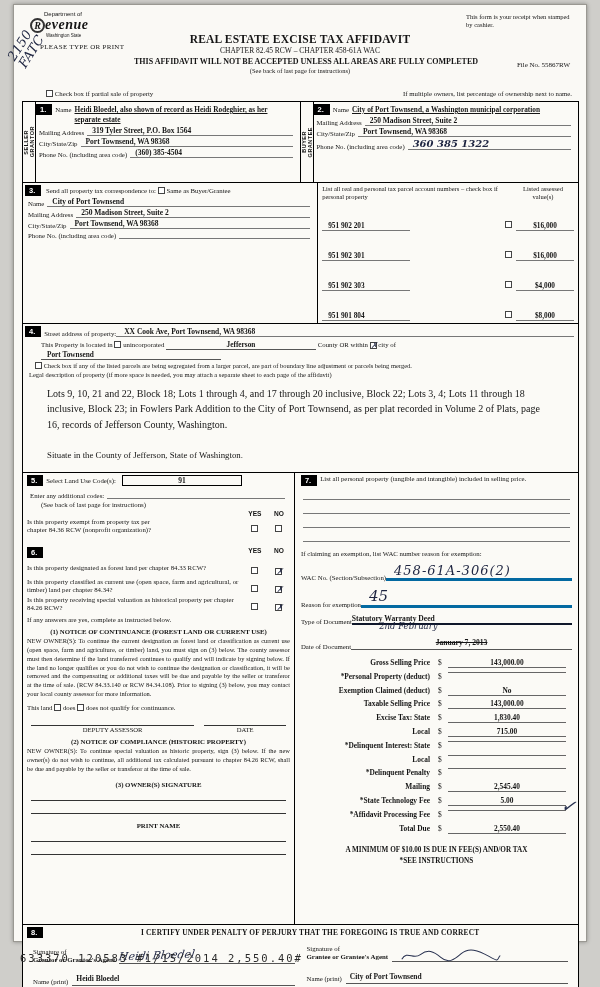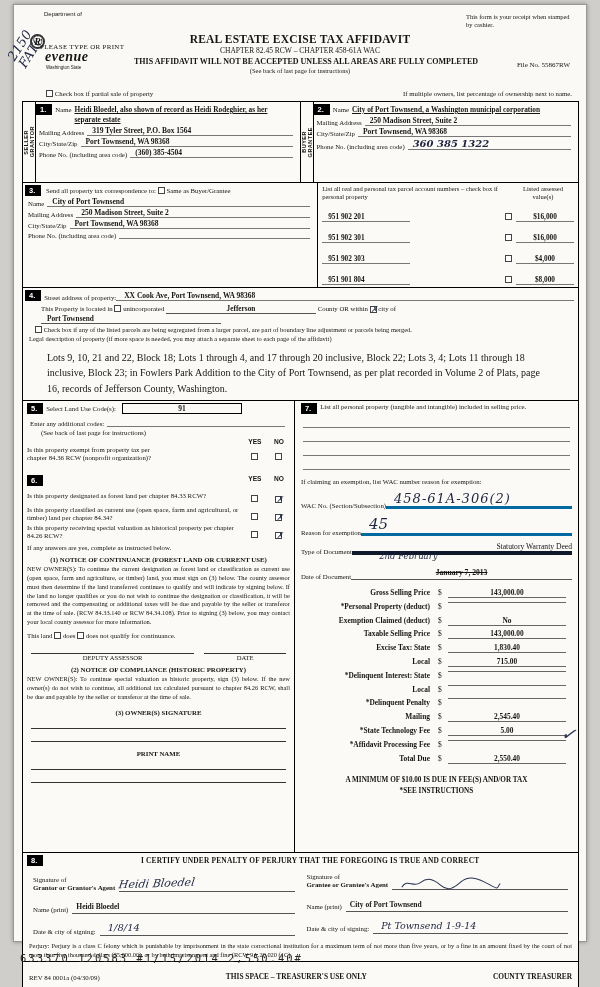--- a/index.html
+++ b/index.html
@@ -14,21 +14,21 @@
   .paper {
     position:absolute; left:13px; top:4px; width:574px; height:938px;
     background:#faf9f5; border:1px solid #9a9892; box-shadow:0 0 4px rgba(0,0,0,.35);
   }
   
   .hdr { position:relative; height:92px; }
   .logo { position:absolute; left:16px; top:6px; width:95px; }
   .logo .dept { font-size:6px; font-family:"Liberation Sans",sans-serif; margin-left:14px;}
   .logo-row { display:flex; align-items:center; }
   .logo-circle { width:15px; height:15px; border:2px solid #333; border-radius:50%; display:flex; align-items:center; justify-content:center; font-weight:bold; font-style:italic; font-size:10px; }
-  .logo .rev { font-style:italic; font-weight:bold; font-size:14px; letter-spacing:.5px;margin-top:32px; }
+  .logo .rev { font-style:italic; font-weight:bold; font-size:14px; letter-spacing:.5px; }
   .logo .wa { font-size:4.5px; font-family:"Liberation Sans",sans-serif; margin-left:16px; }
   .typeorprint { position:absolute; left:26px; top:38px; font-size:7px; letter-spacing:.3px; }
   .titleblk { position:absolute; left:120px; right:120px; top:28px; text-align:center; }
   .titleblk .t1 { font-size:11.5px; font-weight:bold; letter-spacing:.2px; }
   .titleblk .t2 { font-size:7.5px; margin-top:1px; }
   .titleblk .t3 { font-size:8px; font-weight:bold; margin-top:2px; white-space:nowrap; }
   .titleblk .t4 { font-size:6.5px; margin-top:1px; }
   .receiptnote { position:absolute; right:12px; top:8px; width:108px; font-size:6.5px; line-height:1.25; }
   .fileno { position:absolute; right:16px; top:56px; font-size:7px; }
   .presale { position:absolute; left:32px; right:14px; top:85px; display:flex; justify-content:space-between; font-size:6.8px; align-items:flex-end;}
@@ -54,21 +54,21 @@
   .nameline .lbl{ margin-top:2px; }
   .nameval { flex:1; font-weight:bold; font-size:7.3px; text-decoration:underline; margin:1px 4px 0 3px; line-height:1.35;}
   
   .sec3 { display:flex; border-top:1px solid #000; min-height:62px; }
   .sec3l { width:53%; padding:2px 2px 2px 2px; }
   .sec3r { width:47%; border-left:1px solid #000; padding:2px 4px; font-size:6.5px; }
   .s3head { font-size:6.8px; margin-bottom:1px; }
   .parcelhdr { display:flex; }
   .parcelhdr .ph1 { flex:1; line-height:1.2; }
   .parcelhdr .ph2 { width:62px; text-align:center; line-height:1.2; }
-  .parcelrow { display:flex; align-items:center; margin-top:11px; }
+  .parcelrow { display:flex; align-items:flex-start; margin-top:20px; }
   .parcelrow .pnum { width:88px; border-bottom:1px solid #777; font-weight:bold; font-size:7.3px; padding-left:6px; }
   .parcelrow .pcb { margin:0 4px 1px 8px; }
   .parcelrow .spacer { flex:1; }
   .parcelrow .pval { width:58px; border-bottom:1px solid #777; font-weight:bold; font-size:7.3px; text-align:center; }
   
   .sec4 { border-top:1px solid #000; padding:2px 4px 0 2px; }
   .line { display:flex; align-items:flex-end; margin-bottom:2px; }
   .locline { font-size:6.8px; margin:3px 0 2px 16px; }
   .ublank { display:inline-block; border-bottom:1px solid #555; text-align:center; font-weight:bold; font-size:7.3px; }
   .smallnote { font-size:6.5px; margin:2px 0 2px 10px; }
@@ -293,20 +293,21 @@
         <span class="cb hand">✗</span>
         <span>city of</span>
         <span class="ublank" style="width:180px;text-align:left;padding-left:6px;">Port Townsend</span>
       </div>
       <div class="smallnote">
         <span class="cb"></span>
         <span>Check box if any of the listed parcels are being segregated from a larger parcel, are part of boundary line adjustment or parcels being merged.</span>
       </div>
       <div class="smallnote" style="margin-left:4px;">Legal description of property (if more space is needed, you may attach a separate sheet to each page of the affidavit)</div>
       <div class="legal">Lots 9, 10, 21 and 22, Block 18; Lots 1 through 4, and 17 through 20 inclusive, Block 22; Lots 3, 4; Lots 11 through 18 inclusive, Block 23; in Fowlers Park Addition to the City of Port Townsend, as per plat recorded in Volume 2 of Plats, page 16, records of Jefferson County, Washington.</div>
+      <div class="situate">Situate in the County of Jefferson, State of Washington.</div>
     </div>
 
     <div class="cols">
       <div class="colL">
 
         <div class="lu-line">
           <span class="numbox">5.</span>
           <span class="lbl">Select Land Use Code(s):</span>
           <span class="lu-box">91</span>
         </div>
@@ -392,21 +393,21 @@
           <span class="lbl">WAC No. (Section/Subsection)</span>
           <span class="uv2 hand bigscript">458-61A-306(2)</span>
         </div>
         <div class="wacline">
           <span class="lbl">Reason for exemption</span>
           <span class="uv2 hand" style="font-size:15px;">45</span>
         </div>
 
         <div class="docline">
           <span class="lbl">Type of Document</span>
-          <span class="uv2" style="border-bottom:4px solid #0f172a;flex:1;text-align:right;font-weight:normal;font-size:7.6px;">Statutory Warranty Deed</span>
+          <span class="uv2" style="border-bottom:2px solid #0f172a;flex:1;text-align:left;font-weight:bold;font-size:7.6px;">Statutory Warranty Deed</span>
         </div>
         <div class="docline">
           <span class="lbl">Date of Document</span>
           <span style="flex:1;border-bottom:1px solid #555;text-align:center;position:relative;">
             <span class="hand" style="position:absolute;top:-10px;left:28px;font-size:8.5px;">2nd February</span>
             <span style="font-weight:bold;font-size:7.6px;text-decoration:line-through;">January 7, 2013</span>
           </span>
         </div>
 
         <div class="money">

